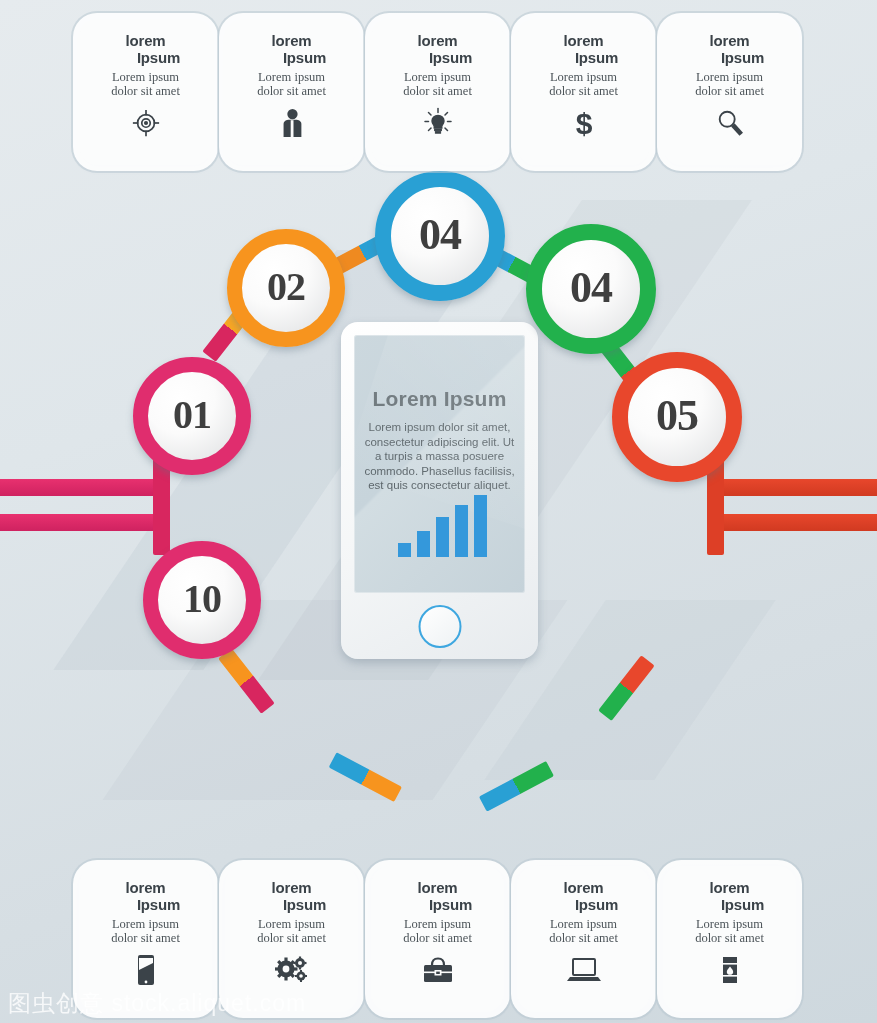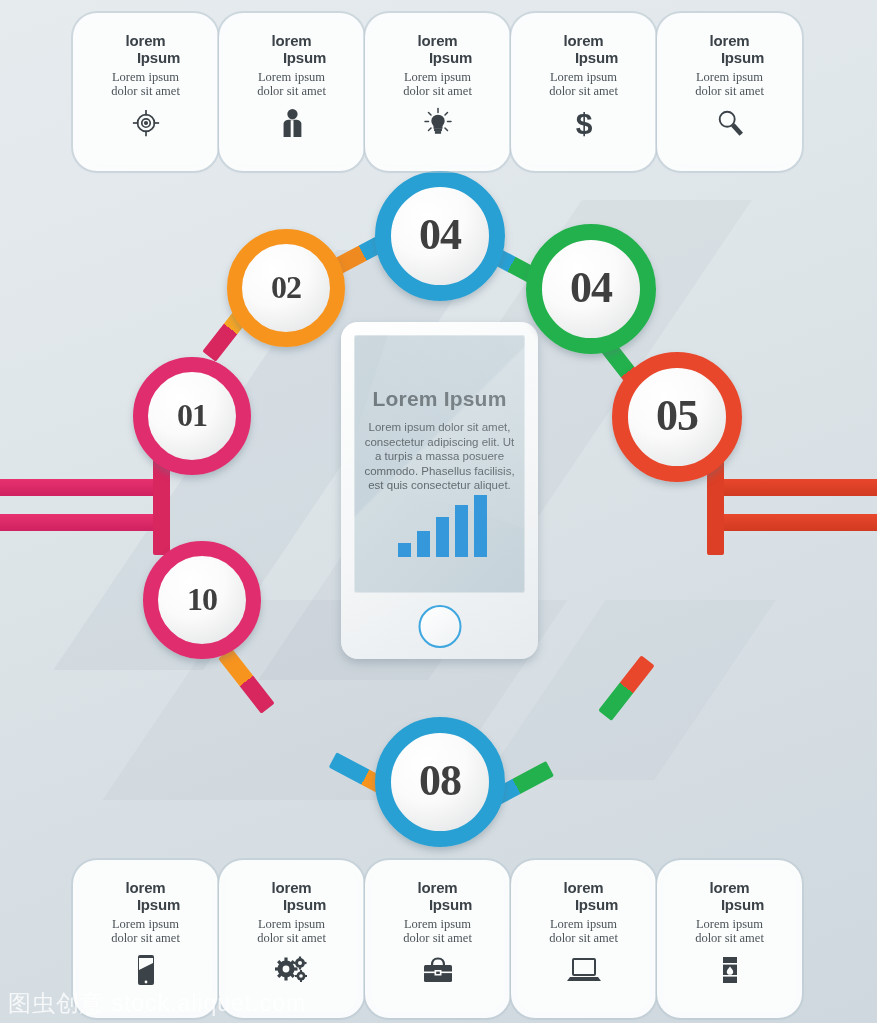--- a/index.html
+++ b/index.html
@@ -34,21 +34,21 @@
   
   .node{
     position:absolute;width:118px;height:118px;border-radius:50%;
     display:flex;align-items:center;justify-content:center;
     box-sizing:border-box;border:15px solid #ccc;
     background:radial-gradient(circle at 36% 30%,#ffffff 0%,#fbfbfb 42%,#e9eaeb 78%,#dcdee0 100%);
     box-shadow:0 4px 7px rgba(95,115,130,.35);
   }
   .node span{
     font-family:"Liberation Serif",serif;font-weight:bold;
-    font-size:32px;color:#3f3f3f;letter-spacing:-1px;line-height:1;
+    font-size:40px;color:#3f3f3f;letter-spacing:-1px;line-height:1;
     transform:translateY(-1px);
   }
   .node.big{width:130px;height:130px;border-width:16px;}
   .node.big span{font-size:44px;}
 
   
   .lshadow{position:absolute;background:rgba(140,158,170,.20);pointer-events:none;}
 
   
   .phone{
@@ -144,23 +144,20 @@
     <span>02</span>
   </div>
   <div class="node big" style="left:375px;top:171px;border-color:#29a0d4;">
     <span>04</span>
   </div>
   <div class="node big" style="left:526px;top:224px;border-color:#22b14c;">
     <span>04</span>
   </div>
   <div class="node big" style="left:612px;top:352px;border-color:#e8472c;">
     <span>05</span>
-  </div>
-  <div class="node big" style="left:375px;top:717px;border-color:#29a0d4;">
-    <span>08</span>
   </div>
   <div class="node" style="left:143px;top:541px;border-color:#e02d6e;">
     <span>10</span>
   </div>
 
   <div class="card" style="left:79px;top:19px;">
     <div class="t1">lorem</div>
     <div class="t2">Ipsum</div>
     <div class="sub">
       <div>Lorem ipsum</div>

